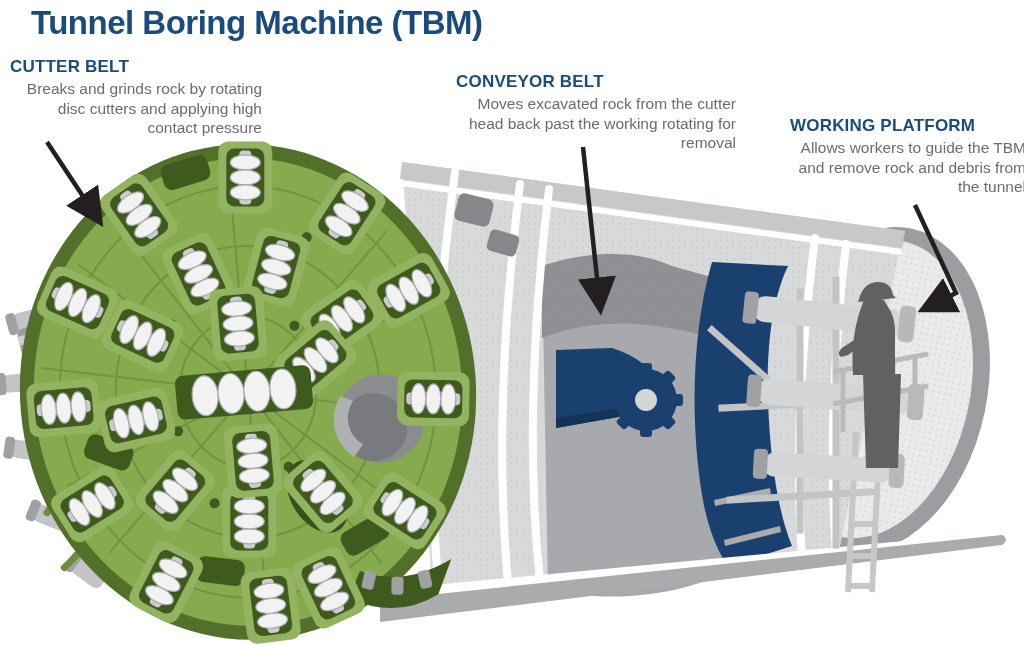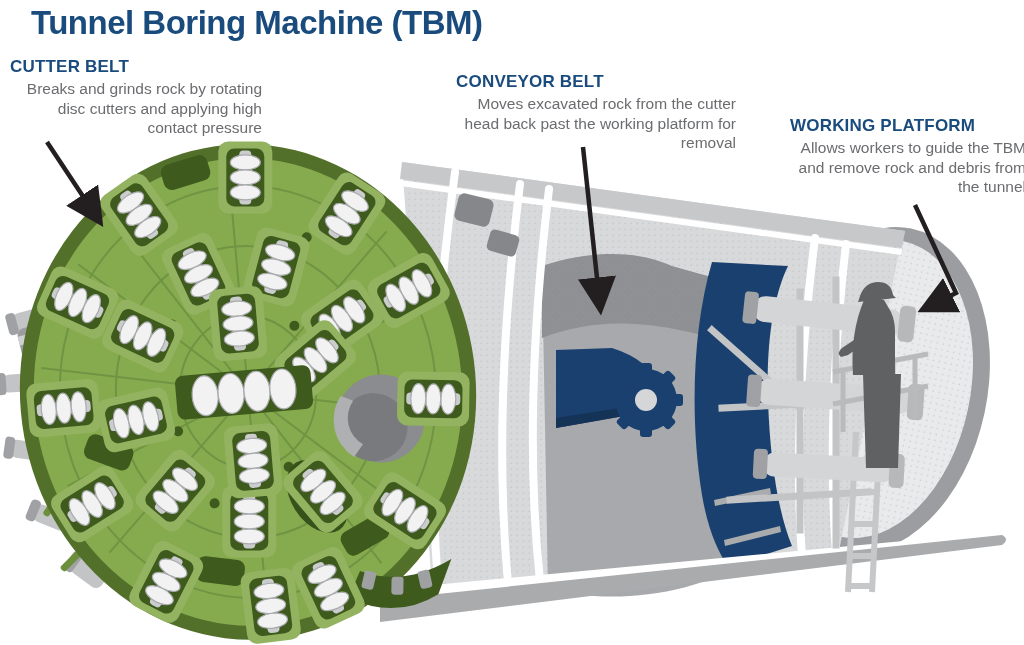--- a/index.html
+++ b/index.html
@@ -317,21 +317,21 @@
 
   <div class="page-title">Tunnel Boring Machine (TBM)</div>
 
   <div class="callout" id="callout-cutter-head">
     <h2>CUTTER BELT</h2>
     <p>Breaks and grinds rock by rotating disc cutters and applying high contact pressure</p>
   </div>
 
   <div class="callout" id="callout-conveyor-belt">
     <h2>CONVEYOR BELT</h2>
-    <p>Moves excavated rock from the cutter head back past the working platform for removal</p>
+    <p>Moves excavated rock from the cutter head back past the working rotating for removal</p>
   </div>
 
   <div class="callout" id="callout-working-platform">
     <h2>WORKING PLATFORM</h2>
     <p>Allows workers to guide the TBM and remove rock and debris from the tunnel</p>
   </div>
 
 </div>
 
 </body></html>

